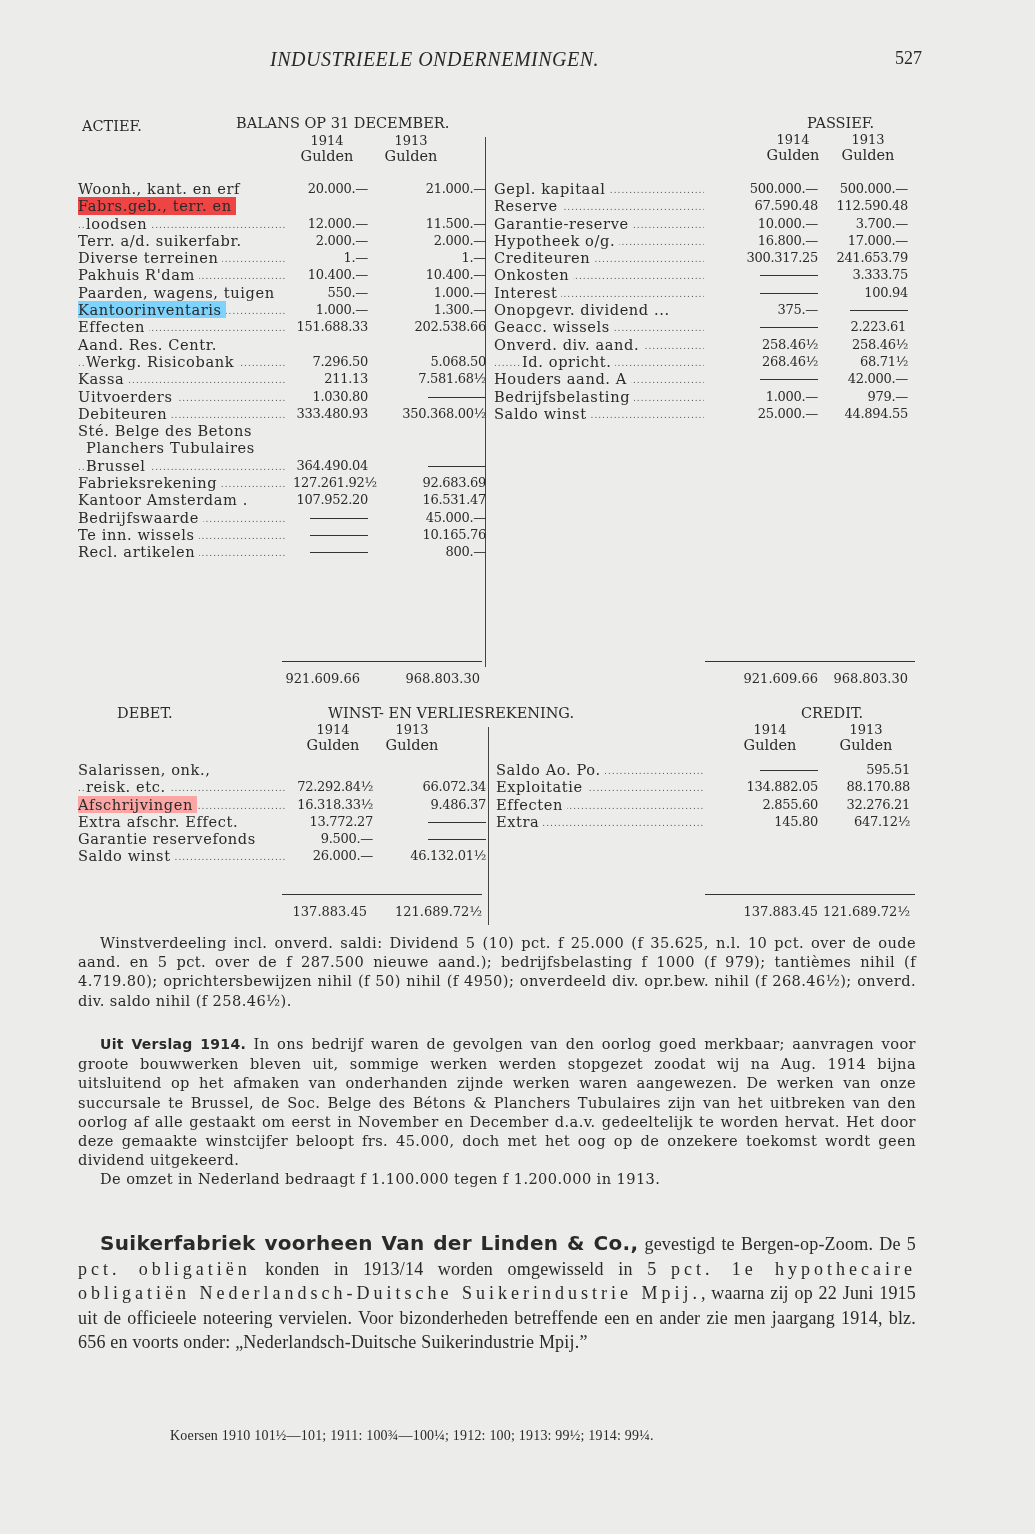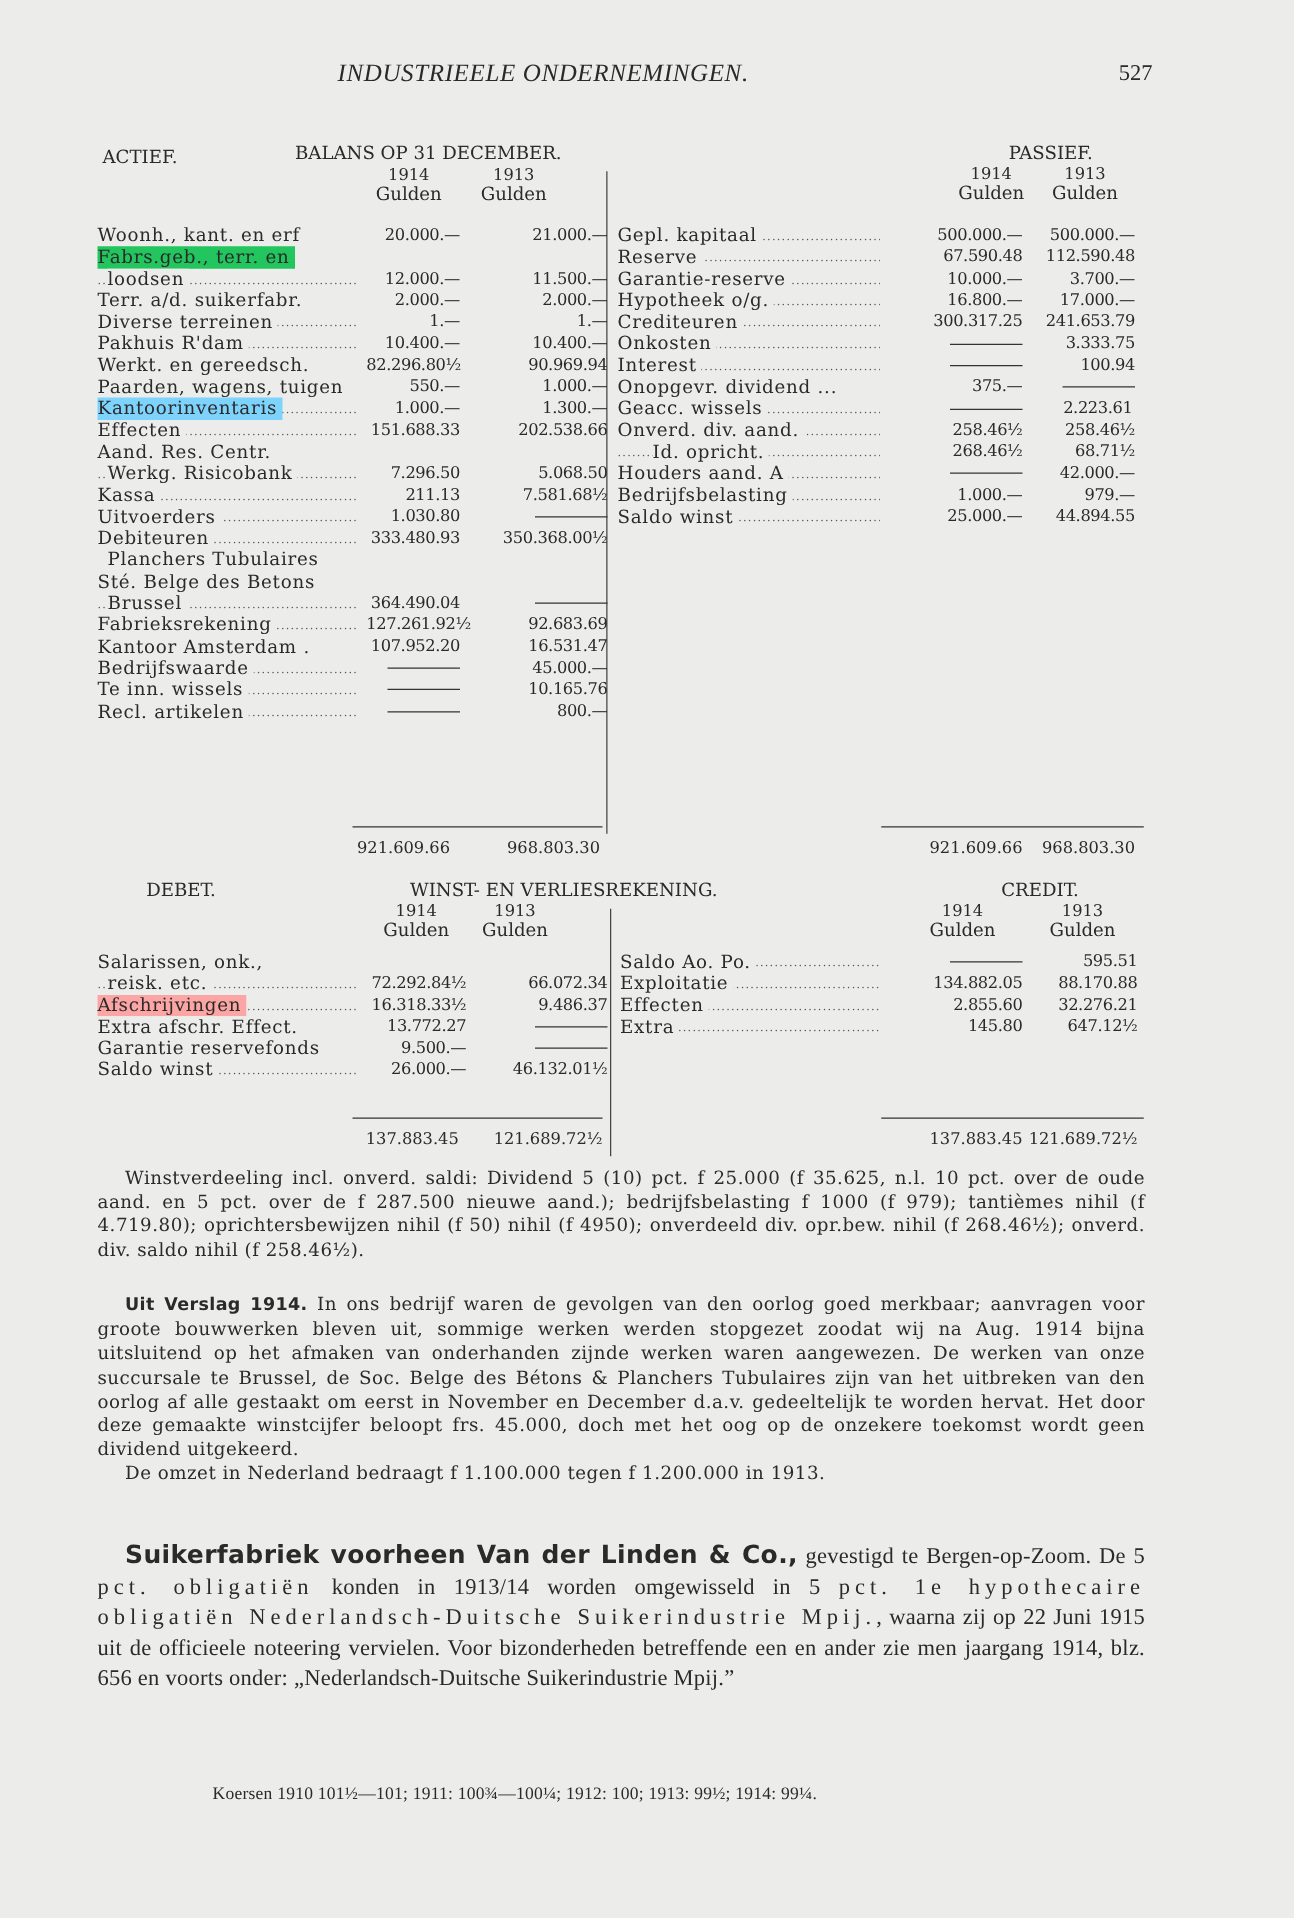--- a/index.html
+++ b/index.html
@@ -86,21 +86,21 @@
 
   <div class="vline" style="left:485px; top:137px; height:530px;"></div>
 
   <div class="rows" id="assets-rows" style="left:78px; top:180px; width:410px;">
       <div class="row">
         <span class="lbl" style="background: rgb(236, 236, 234); z-index: 2; padding-right: 4px;">Woonh., kant. en erf</span>
         <span class="v1" style="left: 215px; width: 75px; z-index: 2;">20.000.—</span>
         <span class="v2" style="left: 300px; width: 108px;">21.000.—</span>
       </div>
       <div class="row">
-        <span class="lbl" style="background: #22c55e; z-index: 2; padding-right: 4px;">Fabrs.geb., terr. en</span>
+        <span class="lbl" style="background: #ef4444; z-index: 2; padding-right: 4px;">Fabrs.geb., terr. en</span>
         <span class="v1" style="left: 215px; width: 75px; z-index: 2;"></span>
         <span class="v2" style="left: 300px; width: 108px;"></span>
       </div>
       <div class="row">
         <span class="lbl indent" style="background: rgb(236, 236, 234); z-index: 2; padding-right: 4px;">loodsen</span>
         <span class="dots" style="right: 203px; left: 0px; text-align: right;">..............................................................</span>
         <span class="v1" style="left: 215px; width: 75px; z-index: 2;">12.000.—</span>
         <span class="v2" style="left: 300px; width: 108px;">11.500.—</span>
       </div>
       <div class="row">
@@ -114,25 +114,20 @@
         <span class="v1" style="left: 215px; width: 75px; z-index: 2;">1.—</span>
         <span class="v2" style="left: 300px; width: 108px;">1.—</span>
       </div>
       <div class="row">
         <span class="lbl" style="background: rgb(236, 236, 234); z-index: 2; padding-right: 4px;">Pakhuis R'dam</span>
         <span class="dots" style="right: 203px; left: 0px; text-align: right;">..............................................................</span>
         <span class="v1" style="left: 215px; width: 75px; z-index: 2;">10.400.—</span>
         <span class="v2" style="left: 300px; width: 108px;">10.400.—</span>
       </div>
       <div class="row">
-        <span class="lbl" style="background: rgb(236, 236, 234); z-index: 2; padding-right: 4px;">Werkt. en gereedsch.</span>
-        <span class="v1" style="left: 215px; width: 75px; z-index: 2;">82.296.80½</span>
-        <span class="v2" style="left: 300px; width: 108px;">90.969.94</span>
-      </div>
-      <div class="row">
         <span class="lbl" style="background: rgb(236, 236, 234); z-index: 2; padding-right: 4px;">Paarden, wagens, tuigen</span>
         <span class="v1" style="left: 215px; width: 75px; z-index: 2;">550.—</span>
         <span class="v2" style="left: 300px; width: 108px;">1.000.—</span>
       </div>
       <div class="row">
         <span class="lbl" style="background: #7dd3fc; z-index: 2; padding-right: 4px;">Kantoorinventaris</span>
         <span class="dots" style="right: 203px; left: 0px; text-align: right;">..............................................................</span>
         <span class="v1" style="left: 215px; width: 75px; z-index: 2;">1.000.—</span>
         <span class="v2" style="left: 300px; width: 108px;">1.300.—</span>
       </div>
@@ -165,26 +160,26 @@
         <span class="v1" style="left: 215px; width: 75px; z-index: 2;">1.030.80</span>
         <span class="v2" style="left: 300px; width: 108px;"><span class="dash"></span></span>
       </div>
       <div class="row">
         <span class="lbl" style="background: rgb(236, 236, 234); z-index: 2; padding-right: 4px;">Debiteuren</span>
         <span class="dots" style="right: 203px; left: 0px; text-align: right;">..............................................................</span>
         <span class="v1" style="left: 215px; width: 75px; z-index: 2;">333.480.93</span>
         <span class="v2" style="left: 300px; width: 108px;">350.368.00½</span>
       </div>
       <div class="row">
-        <span class="lbl indent" style="background: rgb(236, 236, 234); z-index: 2; padding-right: 4px;">Planchers Tubulaires</span>
+        <span class="lbl" style="background: rgb(236, 236, 234); z-index: 2; padding-right: 4px;">Sté. Belge des Betons</span>
         <span class="v1" style="left: 215px; width: 75px; z-index: 2;"></span>
         <span class="v2" style="left: 300px; width: 108px;"></span>
       </div>
       <div class="row">
-        <span class="lbl" style="background: rgb(236, 236, 234); z-index: 2; padding-right: 4px;">Sté. Belge des Betons</span>
+        <span class="lbl indent" style="background: rgb(236, 236, 234); z-index: 2; padding-right: 4px;">Planchers Tubulaires</span>
         <span class="v1" style="left: 215px; width: 75px; z-index: 2;"></span>
         <span class="v2" style="left: 300px; width: 108px;"></span>
       </div>
       <div class="row">
         <span class="lbl indent" style="background: rgb(236, 236, 234); z-index: 2; padding-right: 4px;">Brussel</span>
         <span class="dots" style="right: 203px; left: 0px; text-align: right;">..............................................................</span>
         <span class="v1" style="left: 215px; width: 75px; z-index: 2;">364.490.04</span>
         <span class="v2" style="left: 300px; width: 108px;"><span class="dash"></span></span>
       </div>
       <div class="row">

